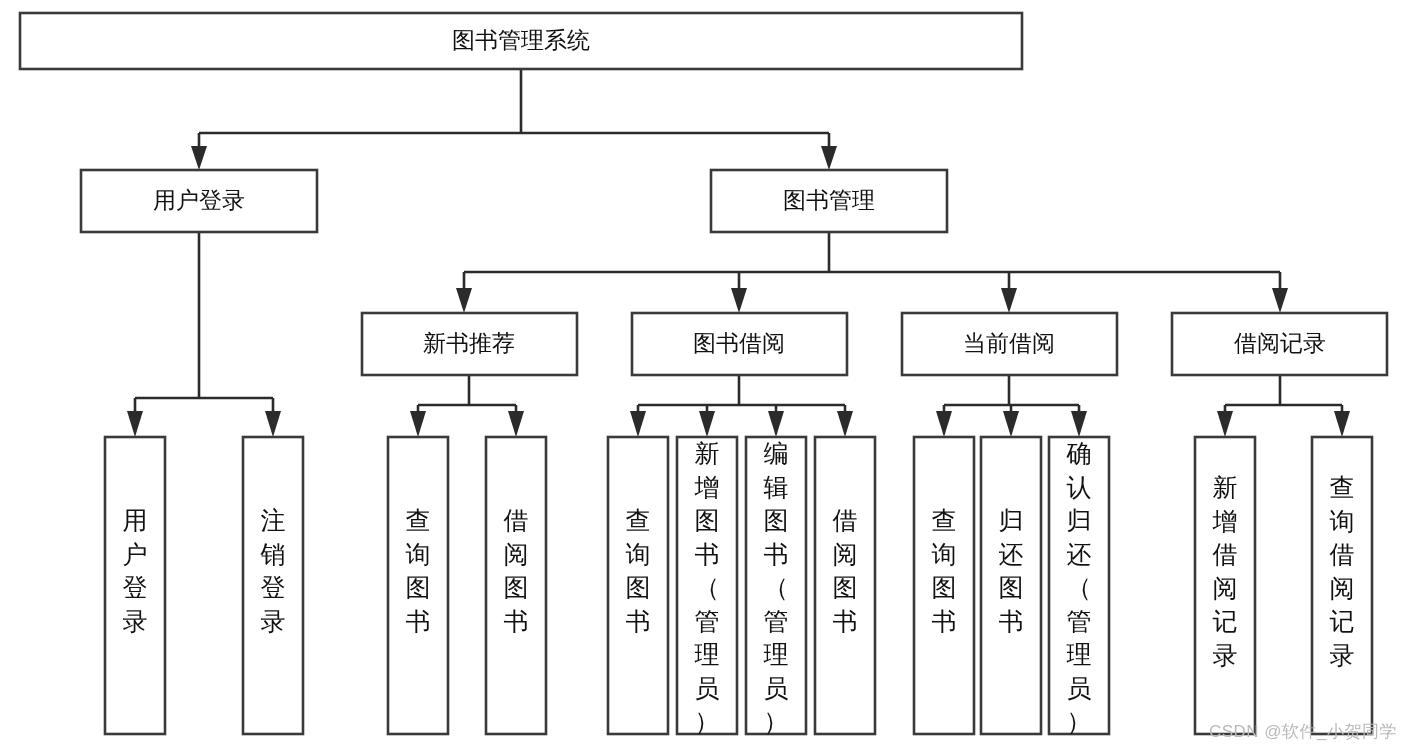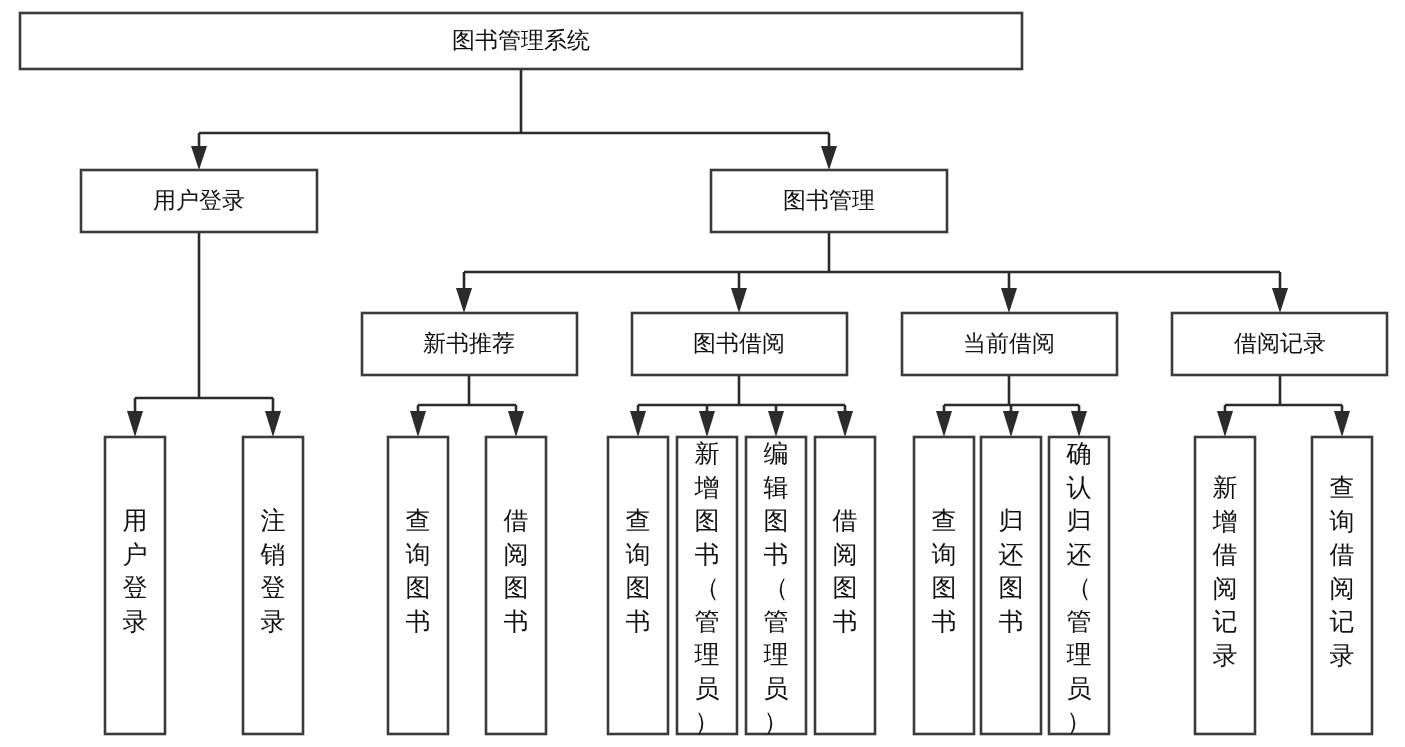--- a/index.html
+++ b/index.html
@@ -218,13 +218,14 @@
       <rect class="node-box" x="1195" y="437" width="60" height="297"></rect>
       <text class="node-label-v" x="1225" y="496"><tspan x="1225" y="496">新</tspan><tspan x="1225" y="529.5">增</tspan><tspan x="1225" y="563">借</tspan><tspan x="1225" y="596.5">阅</tspan><tspan x="1225" y="630">记</tspan><tspan x="1225" y="663.5">录</tspan></text>
     </g>
     <g>
       <rect class="node-box" x="1312" y="437" width="60" height="297"></rect>
       <text class="node-label-v" x="1342" y="496"><tspan x="1342" y="496">查</tspan><tspan x="1342" y="529.5">询</tspan><tspan x="1342" y="563">借</tspan><tspan x="1342" y="596.5">阅</tspan><tspan x="1342" y="630">记</tspan><tspan x="1342" y="663.5">录</tspan></text>
     </g>
 
   </svg>
 
+  <div class="watermark">CSDN @软件_小贺同学</div>
 </div>
 
 </body></html>

